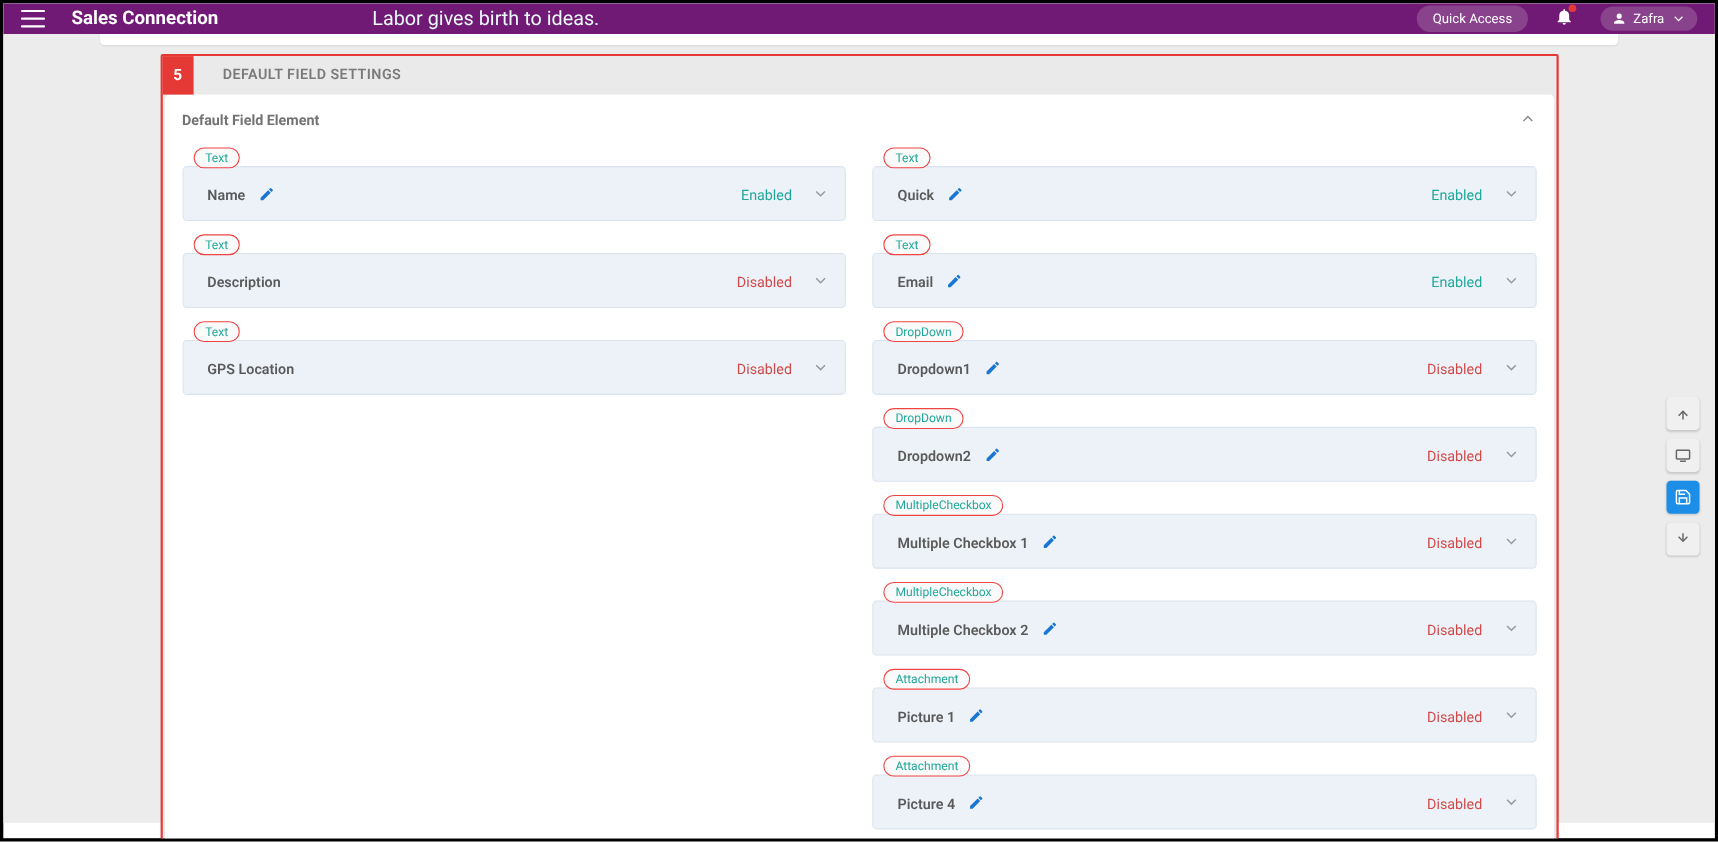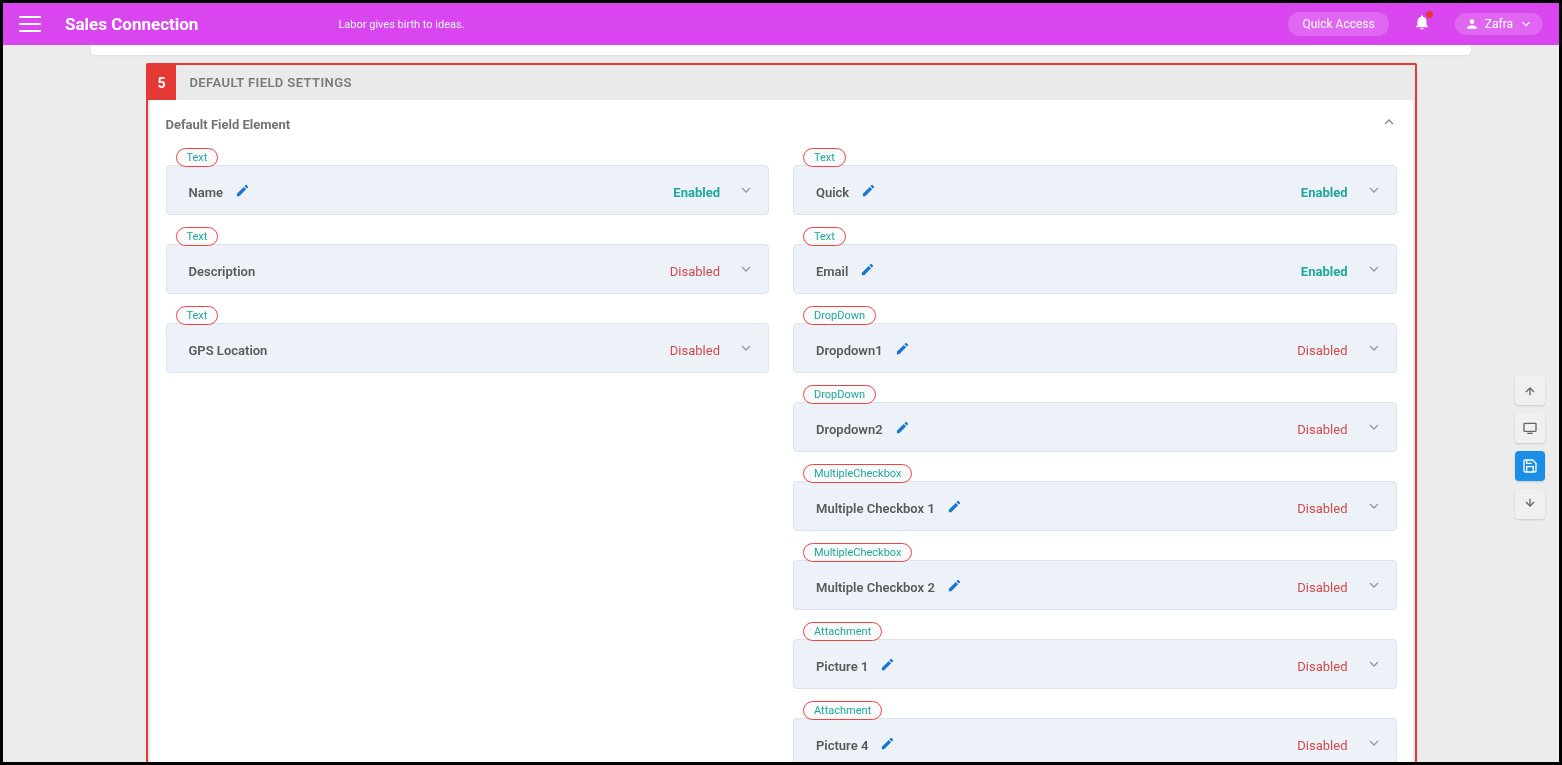--- a/index.html
+++ b/index.html
@@ -1,54 +1,54 @@
 <!DOCTYPE html>
 <html><head>
 <meta charset="utf-8">
 <style>
 * { margin: 0; padding: 0; box-sizing: border-box; font-family: -apple-system, BlinkMacSystemFont, 'Segoe UI', Roboto, Arial, sans-serif; }
 body { background: #fff; border: 3px solid #000; width: 1562px; height: 765px; position: relative; overflow: hidden; }
-.topbar { background: #d946ef; height: 42px; display: flex; align-items: center; padding: 0 16px; color: #fff; }
+.topbar { background: #701a75; height: 28px; display: flex; align-items: center; padding: 0 16px; color: #fff; }
 .hamburger { width: 22px; height: 16px; cursor: pointer; display: flex; flex-direction: column; justify-content: space-between; margin-right: 24px; }
 .hamburger span { display: block; height: 2px; background: #fff; border-radius: 1px; }
 .brand { font-weight: 700; font-size: 17px; color: #fff; margin-right: 140px; }
-.tagline { font-size: 11px; color: #eafafa; }
+.tagline { font-size: 18px; color: #eafafa; }
 .topbar-right { margin-left: auto; display: flex; align-items: center; gap: 24px; }
 .quick-access { background: rgba(255,255,255,0.18); border: none; color: #fff; font-size: 12px; padding: 5px 14px; border-radius: 14px; cursor: pointer; }
 .bell { position: relative; cursor: pointer; }
 .bell svg { width: 18px; height: 18px; fill: #fff; }
 .bell-dot { position: absolute; top: -2px; right: -2px; width: 7px; height: 7px; background: #e53935; border-radius: 50%; }
 .user-chip { display: flex; align-items: flex-start; gap: 6px; background: rgba(255,255,255,0.18); padding: 4px 10px; border-radius: 14px; cursor: pointer; font-size: 12px; }
 .user-chip svg { width: 14px; height: 14px; fill: #fff; }
 
 .page-bg { background: #ececec; height: calc(100% - 42px); padding: 0 10px 10px; position: relative; }
 
 .slim-card { background: #fff; margin: 0 auto; width: 1380px; height: 10px; border-radius: 0 0 4px 4px; box-shadow: 0 1px 2px rgba(0,0,0,0.08); }
 
 .main-card { width: 1271px; margin: 8px auto 0; border: 2px solid #e53935; background: #eaeaea; border-radius: 2px; }
 .card-header { display: flex; align-items: stretch; }
 .step-badge { background: #e53935; color: #fff; width: 28px; display: flex; align-items: center; justify-content: center; font-weight: 700; font-size: 14px; }
-.header-title { padding: 10px 14px; color: #7a7a7a; font-size: 13px; font-weight: 600; letter-spacing: 0.4px; }
+.header-title { padding: 10px 27px; color: #7a7a7a; font-size: 13px; font-weight: 600; letter-spacing: 0.4px; }
 
 .panel { background: #fff; margin: 0 2px 2px; border-radius: 4px; padding: 14px 16px 22px; box-shadow: 0 1px 2px rgba(0,0,0,0.05); }
 .panel-top { display: flex; justify-content: space-between; align-items: center; margin-bottom: 12px; }
 .panel-title { font-size: 13px; font-weight: 700; color: #737373; }
 .collapse-btn { cursor: pointer; color: #888; }
 
 .columns { display: flex; gap: 24px; }
 .col { flex: 1; }
 
 .field-wrap { margin-bottom: 10px; position: relative; }
 .type-tag { display: inline-block; background: #fafafa; border: 1px solid #ef4444; color: #1fa89a; font-size: 11px; padding: 2px 10px; border-radius: 10px; position: relative; z-index: 2; margin-left: 10px; margin-bottom: -10px; }
 .field-row { background: #edf2f9; border: 1px solid #dbe4ee; border-radius: 4px; padding: 16px 14px 12px 22px; display: flex; align-items: center; gap: 12px; }
 .field-name { font-size: 13px; font-weight: 600; color: #5a5a5a; }
 .edit-icon { cursor: pointer; color: #1976d2; }
 .edit-icon svg { width: 15px; height: 15px; fill: #1976d2; }
 .field-right { margin-left: auto; display: flex; align-items: center; gap: 18px; }
-.status-enabled { color: #1fa89a; font-size: 13px; font-weight: 700; }
+.status-enabled { color: #1fa89a; font-size: 13px; font-weight: 400; }
 .status-disabled { color: #d14a4a; font-size: 13px; font-weight: 400; }
 .chevron { cursor: pointer; color: #999; }
 .chevron svg { width: 16px; height: 16px; stroke: #999; fill: none; stroke-width: 2; }
 
 .side-rail { position: absolute; right: 14px; top: 330px; display: flex; flex-direction: column; gap: 8px; }
 .rail-btn { width: 30px; height: 30px; border-radius: 4px; background: #f0f0f0; display: flex; align-items: center; justify-content: center; cursor: pointer; color: #666; box-shadow: 0 1px 2px rgba(0,0,0,0.15); }
 .rail-btn.primary { background: #1c8ee8; color: #fff; }
 .rail-btn svg { width: 16px; height: 16px; }
 </style>
 </head>

